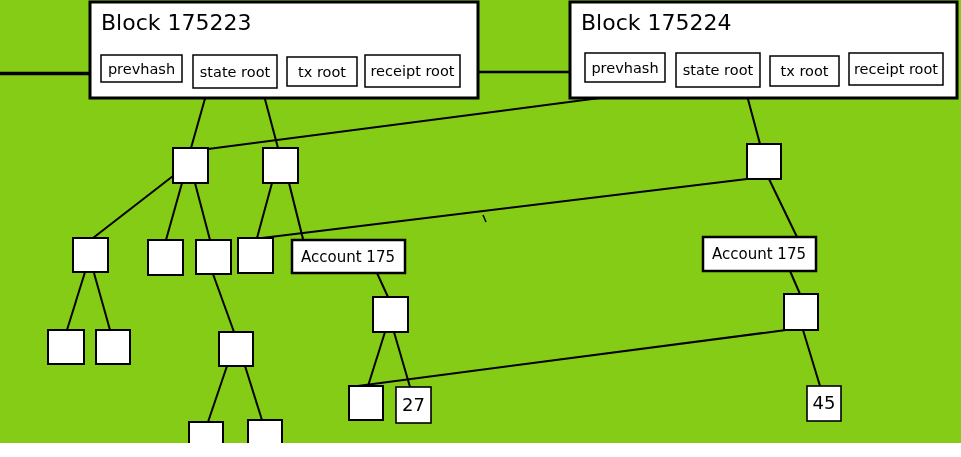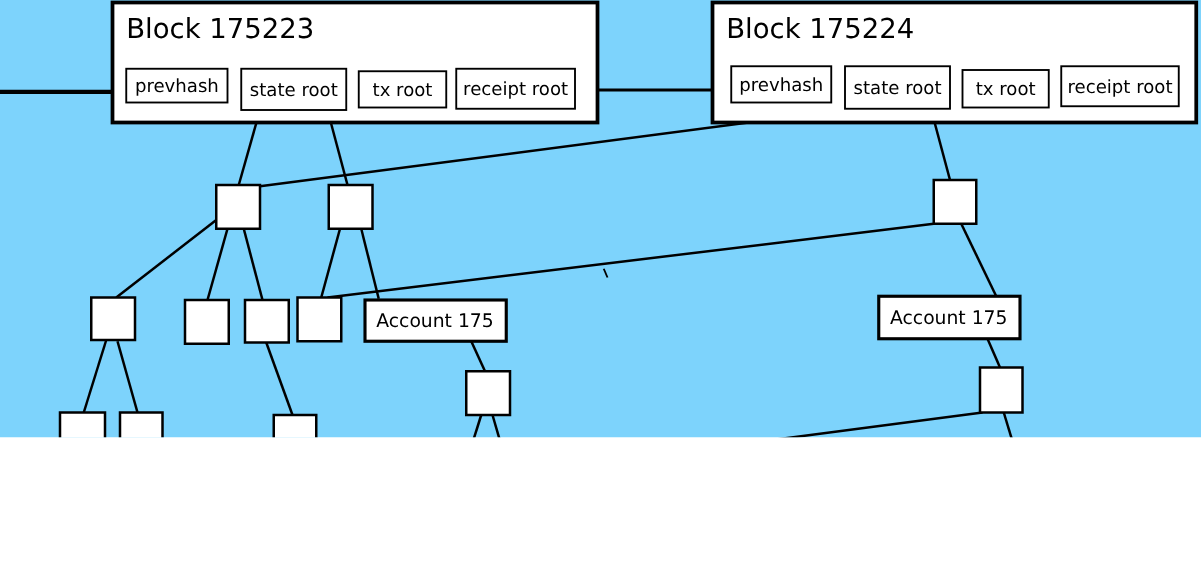--- a/index.html
+++ b/index.html
@@ -1,16 +1,16 @@
 <!DOCTYPE html>
 <html><head>
 <meta charset="utf-8">
 <style>
   html,body{margin:0;padding:0;background:#ffffff;}
-  .diagram-wrap{position:relative;width:961px;height:350px;background:#7dd3fc;overflow:hidden;}
+  .diagram-wrap{position:relative;width:961px;height:443px;background:#84cc16;overflow:hidden;}
   svg text{font-family:"DejaVu Sans","Liberation Sans",sans-serif;fill:#000000;}
   .block-title{font-size:22px;}
   .field-label{font-size:14.5px;text-anchor:middle;}
   .account-label{font-size:15px;text-anchor:middle;}
   .leaf-label{font-size:18px;text-anchor:middle;}
   .block-outline{fill:#ffffff;stroke:#000000;stroke-width:3;}
   .field-box{fill:#ffffff;stroke:#000000;stroke-width:1.5;}
   .tree-box{fill:#ffffff;stroke:#000000;stroke-width:2;}
   .account-box{fill:#ffffff;stroke:#000000;stroke-width:2.5;}
   .leaf-box{fill:#ffffff;stroke:#000000;stroke-width:1.6;}

